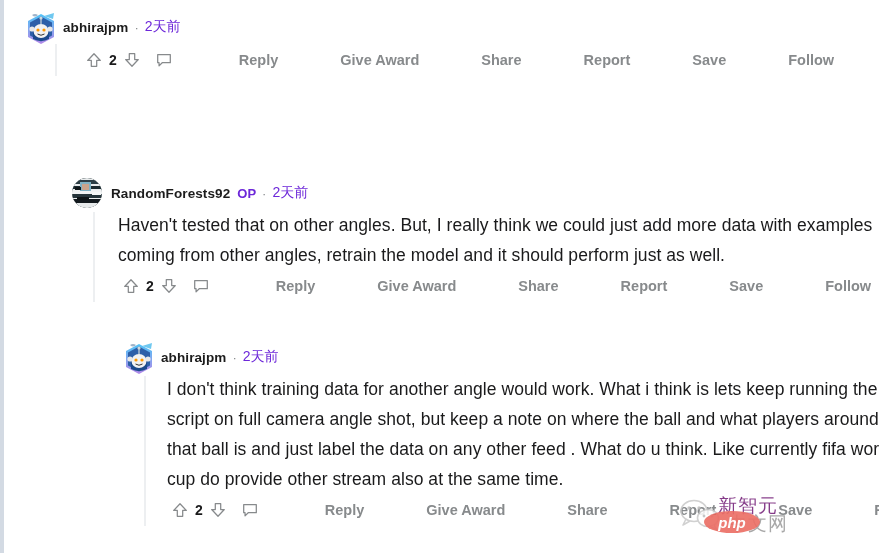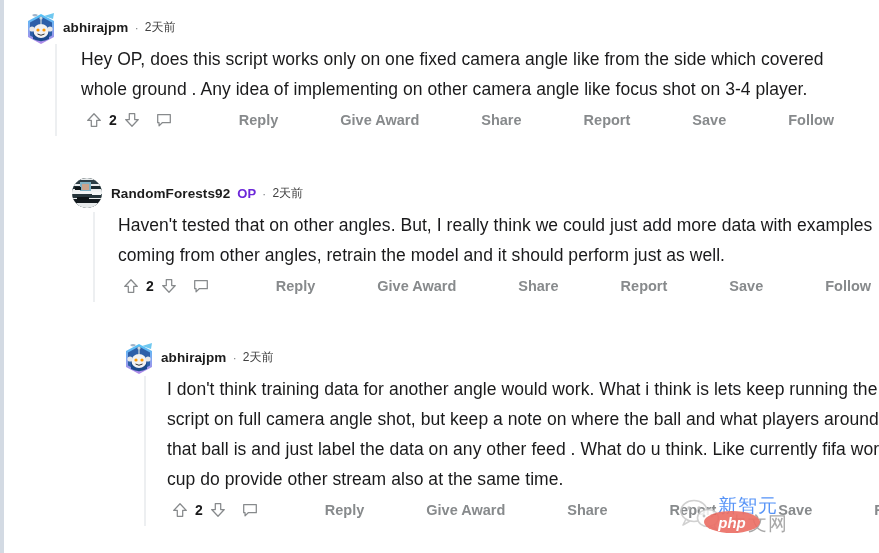--- a/index.html
+++ b/index.html
@@ -90,22 +90,22 @@
     font-weight: 700;
     color: #6d28d9;
     margin-left: 7px;
   }
   .dot {
     color: #878a8c;
     font-size: 13px;
     margin: 0 6px;
   }
   .tstamp {
-    font-size: 12px;
-    color: #404040;
+    font-size: 14px;
+    color: #6d28d9;
     white-space: nowrap;
   }
 
   .cbody {
     font-size: 17.5px;
     line-height: 30px;
     color: #1a1a1b;
     font-weight: 400;
     letter-spacing: 0.05px;
   }
@@ -165,21 +165,21 @@
     bottom: 10px;
     width: 130px;
     height: 52px;
     opacity: 0.85;
     pointer-events: none;
   }
   .wm-cn {
     position: absolute;
     left: 42px; top: 2px;
     font-size: 19px;
-    color: #3b82f6;
+    color: #701a75;
     font-family: "DejaVu Sans", sans-serif;
     letter-spacing: 1px;
     white-space: nowrap;
   }
   .wm-cn2 {
     position: absolute;
     left: 52px; top: 20px;
     font-size: 19px;
     color: #9a9a9a;
     font-family: "DejaVu Sans", sans-serif;
@@ -240,21 +240,20 @@
           <circle cx="17" cy="6" r="1.6" fill="#cfd8dc"></circle>
           <path d="M20 4 L30 1 L29 7 Z" fill="#6fc8f0"></path>
           <path d="M8 3 q3 -2 6 0 q-3 3 -6 0z" fill="#9fb3c8"></path>
         </svg>
       </div>
       <span class="uname">abhirajpm</span>
       <span class="dot">·</span>
       <span class="tstamp">2天前</span>
     </div>
 
-    <div class="cbody">Hey OP, does this script works only on one fixed camera angle like from the side which covered whole ground . Any idea of implementing on other camera angle like focus shot on 3-4 player.</div>
 
     <div class="actions">
       <span class="icon-btn">
         <svg width="18" height="18" viewBox="0 0 20 20">
           <path d="M10 3 L17 10.5 L13 10.5 L13 17 L7 17 L7 10.5 L3 10.5 Z" fill="none" stroke="#878a8c" stroke-width="1.4" stroke-linejoin="round"></path>
         </svg>
       </span>
       <span class="score">2</span>
       <span class="icon-btn">
         <svg width="18" height="18" viewBox="0 0 20 20">

